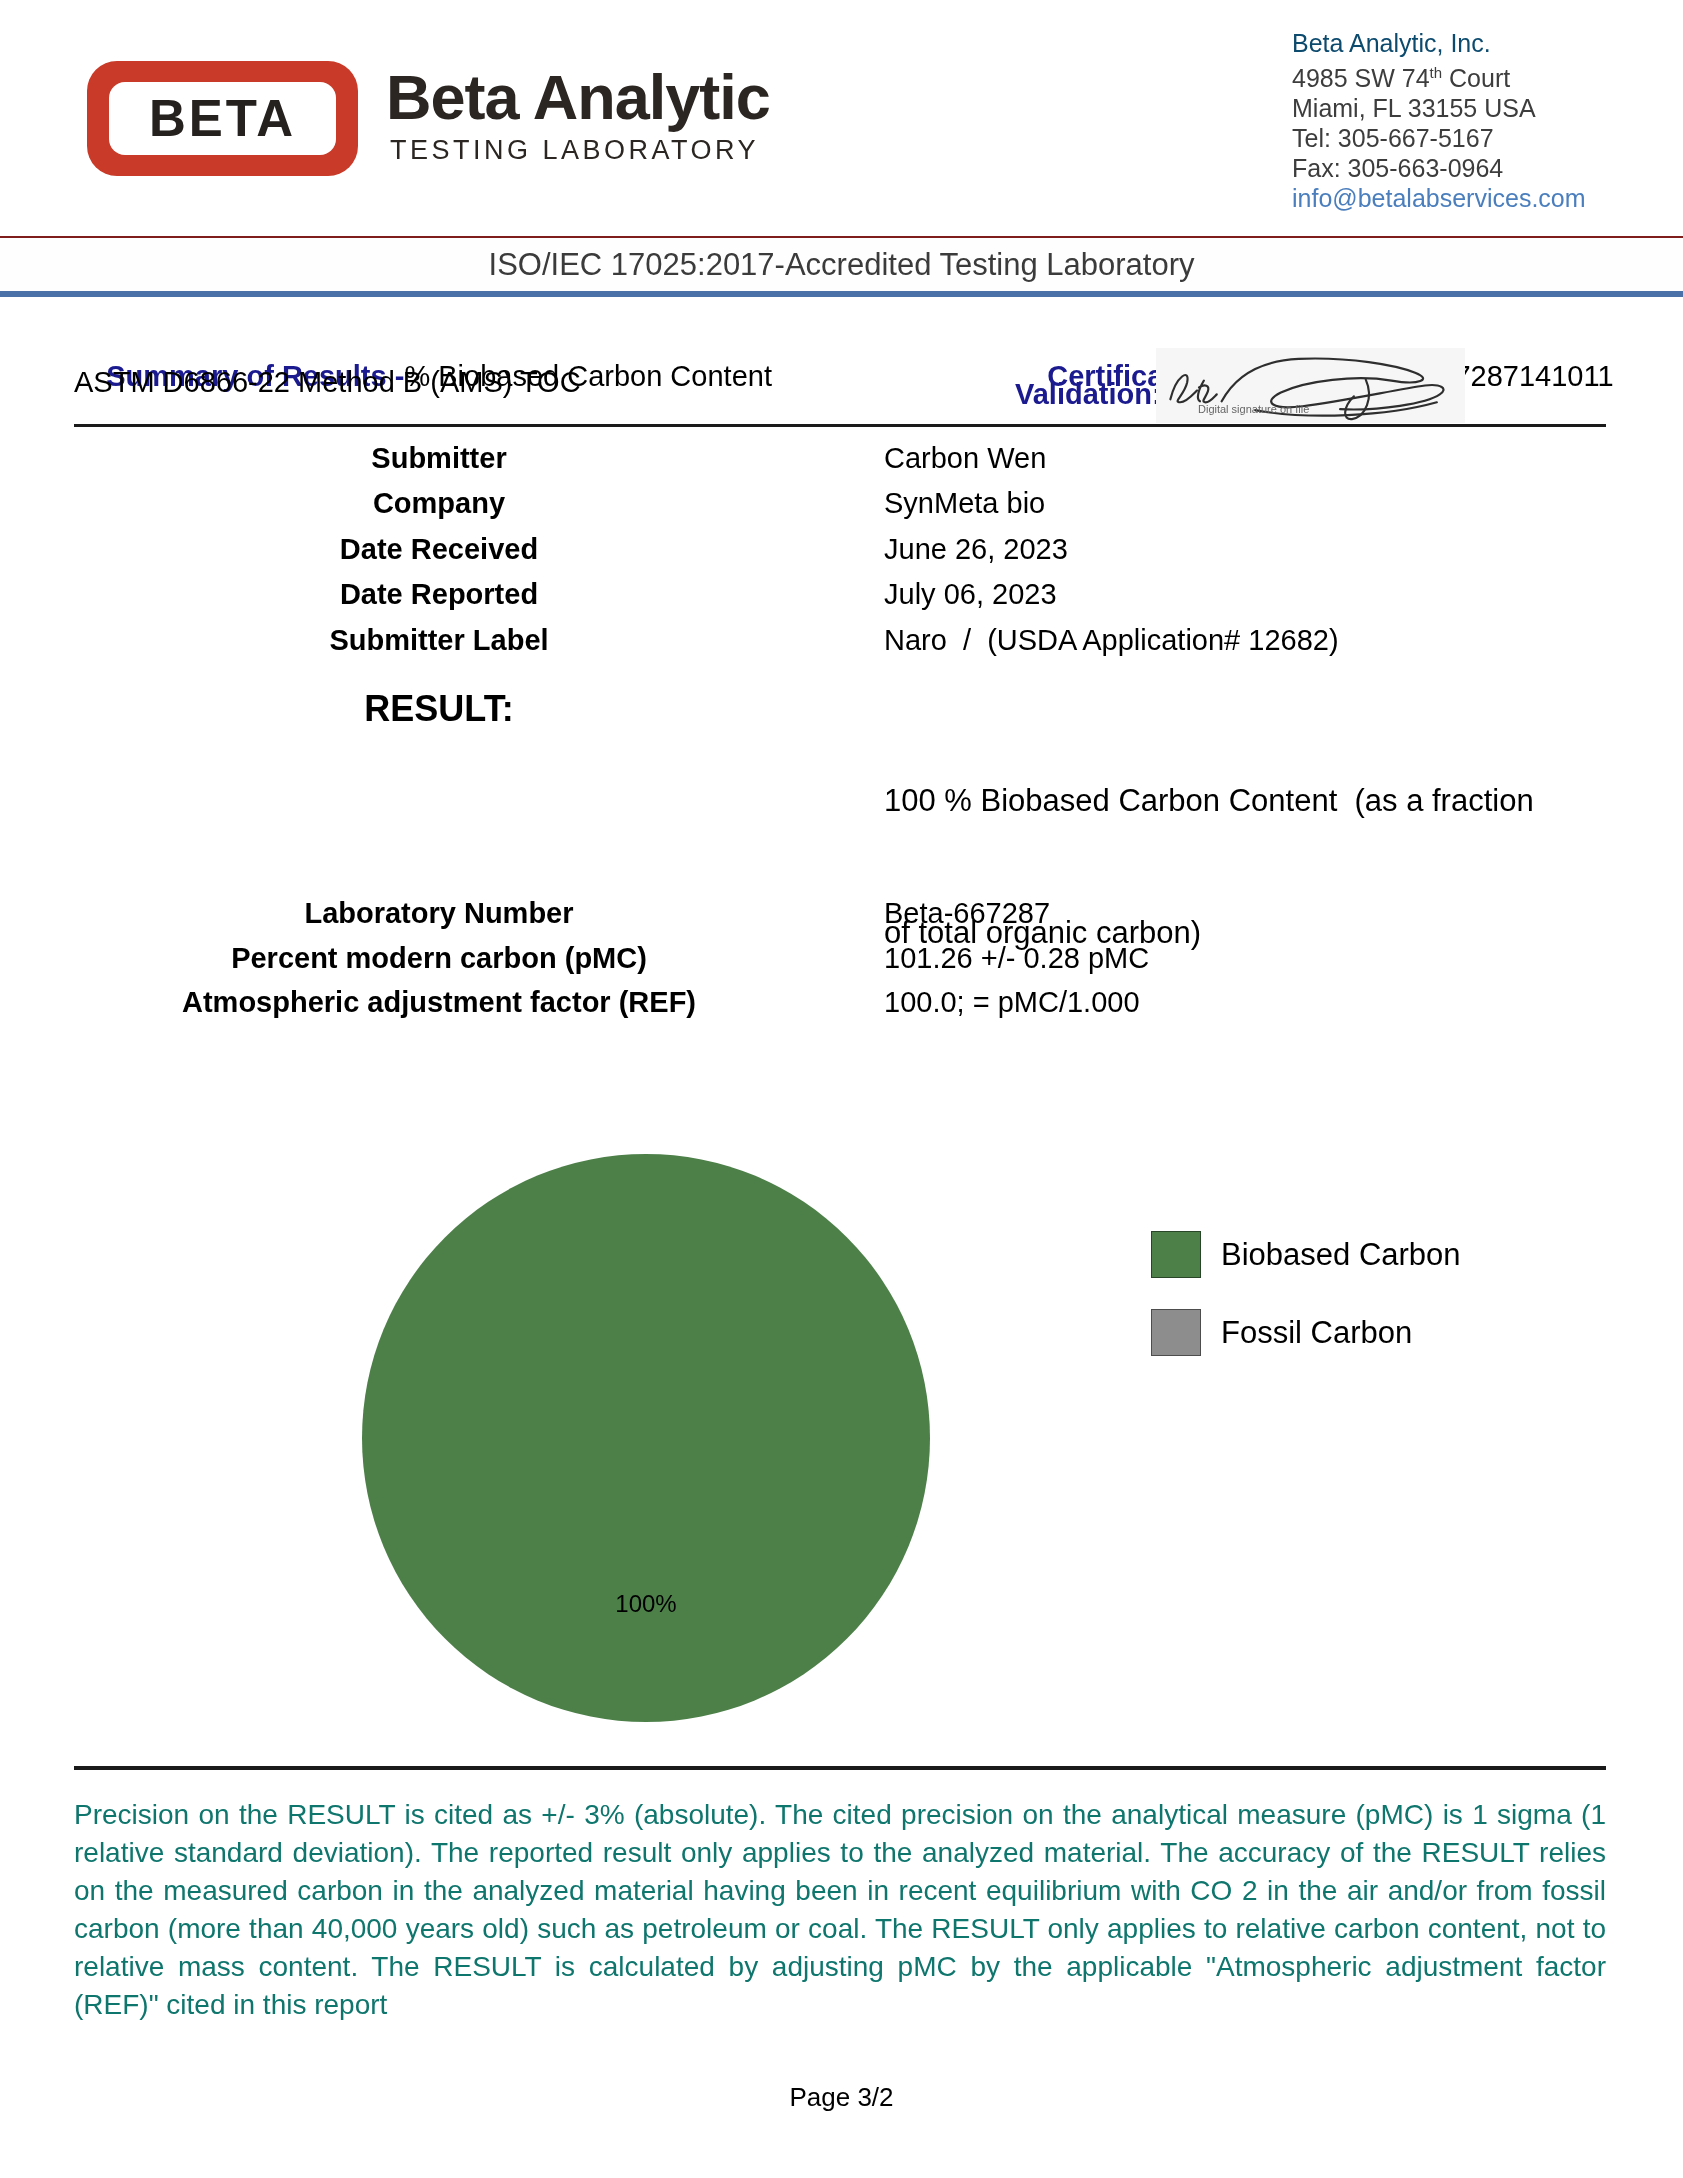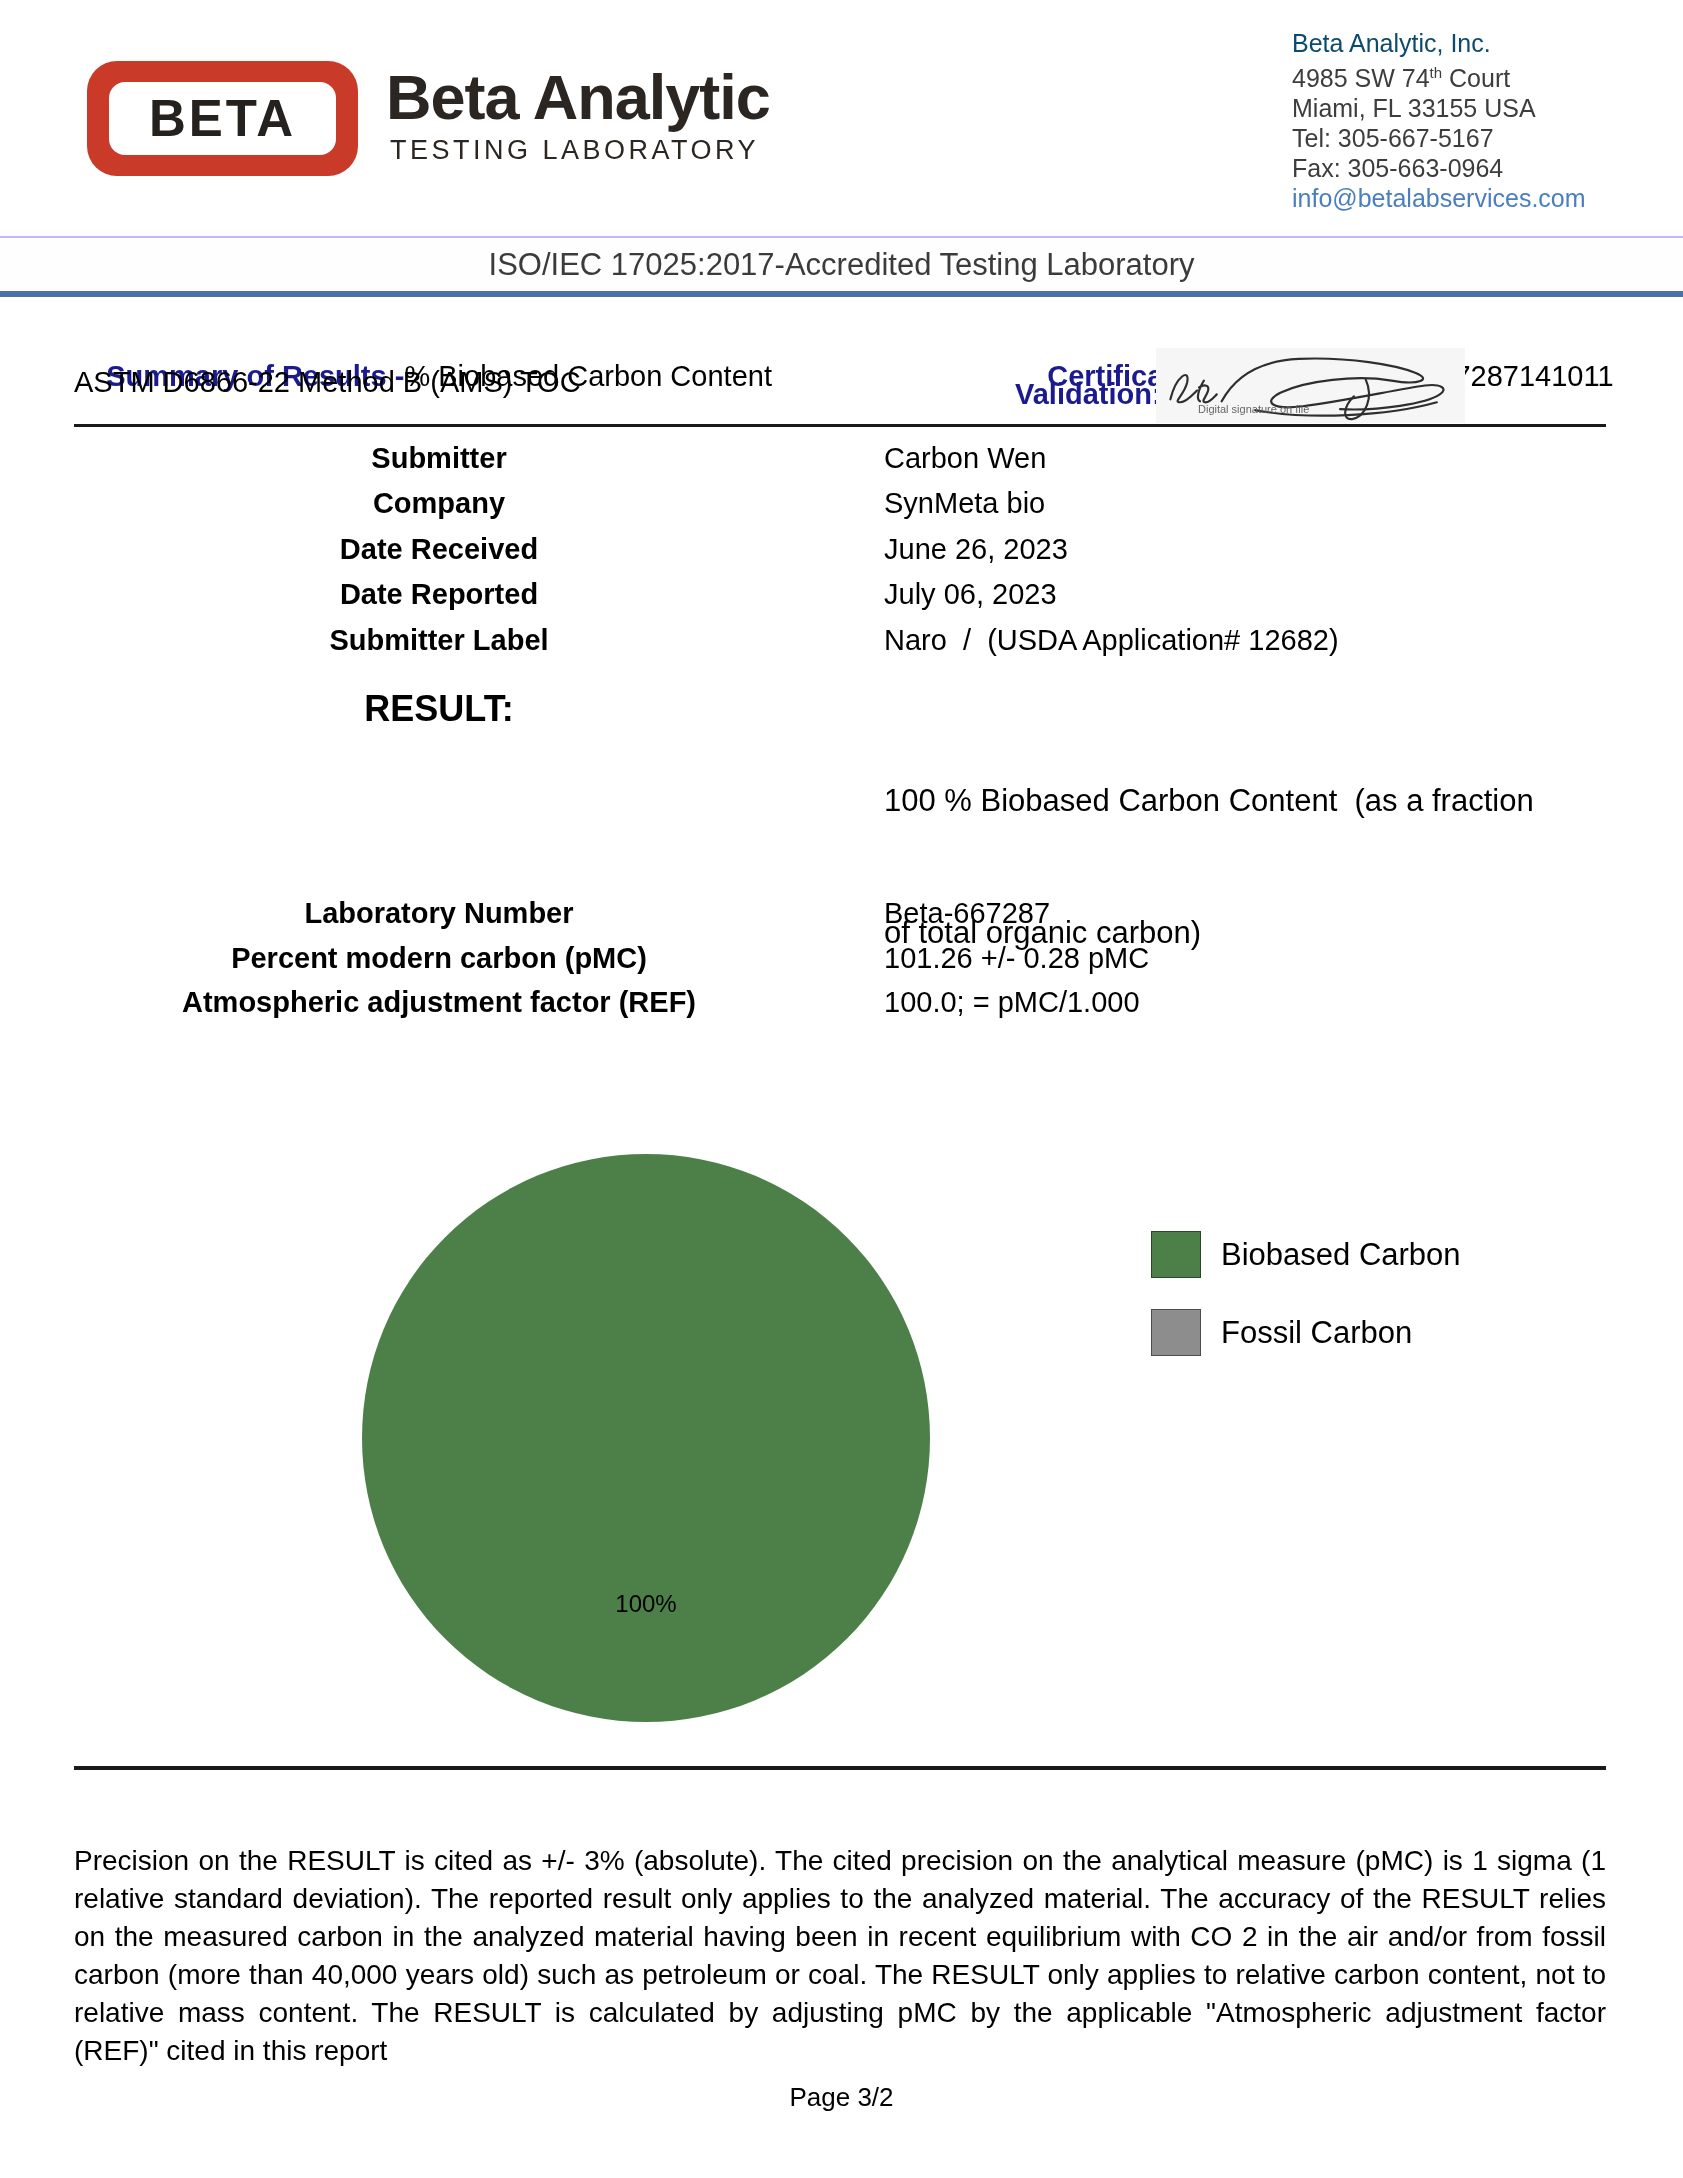--- a/index.html
+++ b/index.html
@@ -15,21 +15,21 @@
   .brand-name{left:386px;top:61px;font-size:63px;font-weight:bold;color:#2b2622;letter-spacing:-1px;}
   .brand-tagline{left:390px;top:135px;font-size:27px;color:#2b2622;letter-spacing:3.5px;}
 
   
   .company-block{left:1292px;top:28px;font-size:25px;line-height:30px;color:#3d3d3d;}
   .company-block .name{font-weight:normal;color:#0c4a6e;}
   .company-block sup{font-size:15px;}
   .email-link{color:#4a7ebd;text-decoration:none;}
 
   
-  .banner{left:0;top:236px;width:1683px;height:53px;border-top:2px solid #c4b5fd;border-bottom:6px solid #4a72a8;
+  .banner{left:0;top:236px;width:1683px;height:53px;border-top:2px solid #7f1d1d;border-bottom:6px solid #4a72a8;
     display:flex;align-items:center;justify-content:center;background:#fefefe;}
   .banner span{font-size:31px;color:#3b3b3b;}
 
   
   .summary-line1{left:74px;top:327px;font-size:29px;white-space:pre;}
   .summary-label{color:#1b1b8f;font-weight:bold;}
   .summary-title{color:#000;}
   .summary-line2{left:74px;top:366px;font-size:29px;}
   .cert-line{left:1015px;top:327px;font-size:29px;white-space:pre;}
   .cert-label{color:#1b1b8f;font-weight:bold;}
@@ -51,21 +51,21 @@
   .result-row .val{font-size:31px;line-height:44px;margin-top:2px;}
 
   
   .pie{left:362px;top:1154px;width:568px;height:568px;border-radius:50%;}
   .pie-label{position:absolute;left:0;top:436px;width:100%;text-align:center;font-size:24px;color:#000;}
   .legend-item{left:1151px;display:flex;align-items:center;}
   .legend-swatch{width:50px;height:47px;border:1px solid rgba(0,0,0,0.45);box-sizing:border-box;}
   .legend-label{margin-left:20px;font-size:31px;color:#000;}
 
   
-  .disclaimer{left:74px;top:1796px;width:1532px;font-size:28px;line-height:38px;text-align:justify;color:#000000;margin-top:46px;}
+  .disclaimer{left:74px;top:1796px;width:1532px;font-size:28px;line-height:38px;text-align:justify;color:#0f766e;}
   .page-num{left:0;top:2082px;width:1683px;text-align:center;font-size:26px;color:#000;}
 </style>
 </head>
 <body>
 
 <div class="page">
 
   <div class="abs logo-badge" style="background-color: rgb(201, 58, 40);">
     <div class="logo-badge-inner">
       <span>BETA</span>

